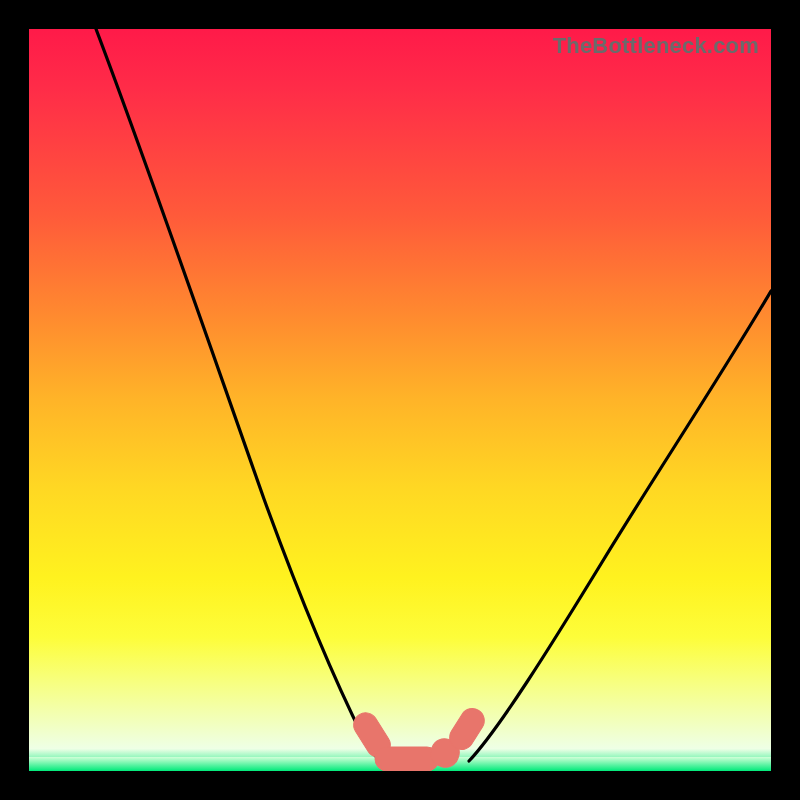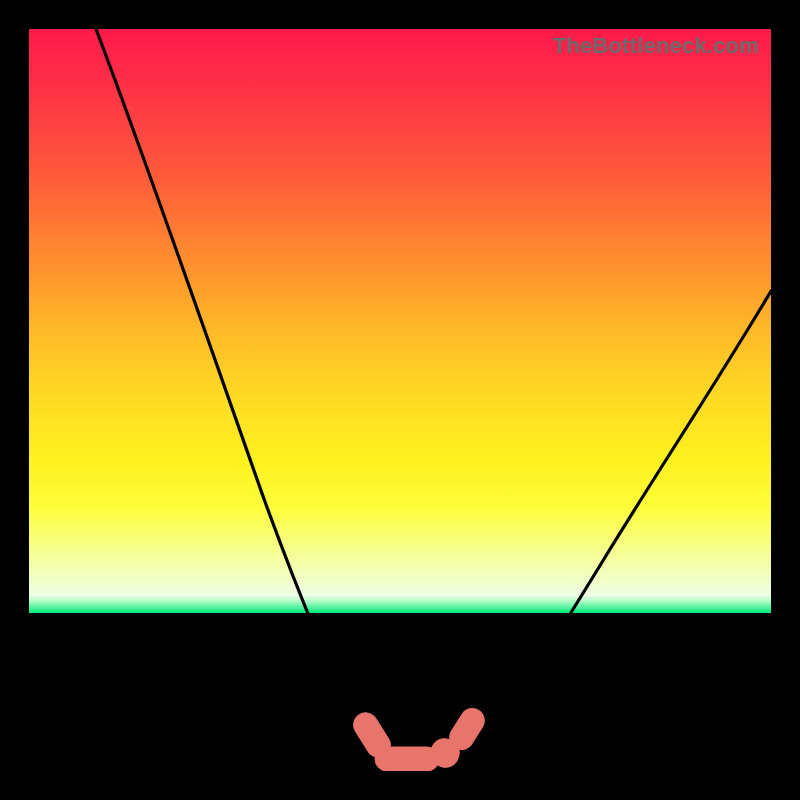--- a/index.html
+++ b/index.html
@@ -15,21 +15,21 @@
     position: relative;
     width: 800px;
     height: 800px;
     background: #000;
   }
   .plot-area {
     position: absolute;
     left: 29px;
     top: 29px;
     width: 742px;
-    height: 584px;
+    height: 742px;
     
     background: linear-gradient(
       to bottom,
       #ff1a49 0%,
       #ff2c48 8%,
       #ff5a3a 25%,
       #ff8f2e 40%,
       #ffb428 50%,
       #ffd823 62%,
       #fff21f 74%,

